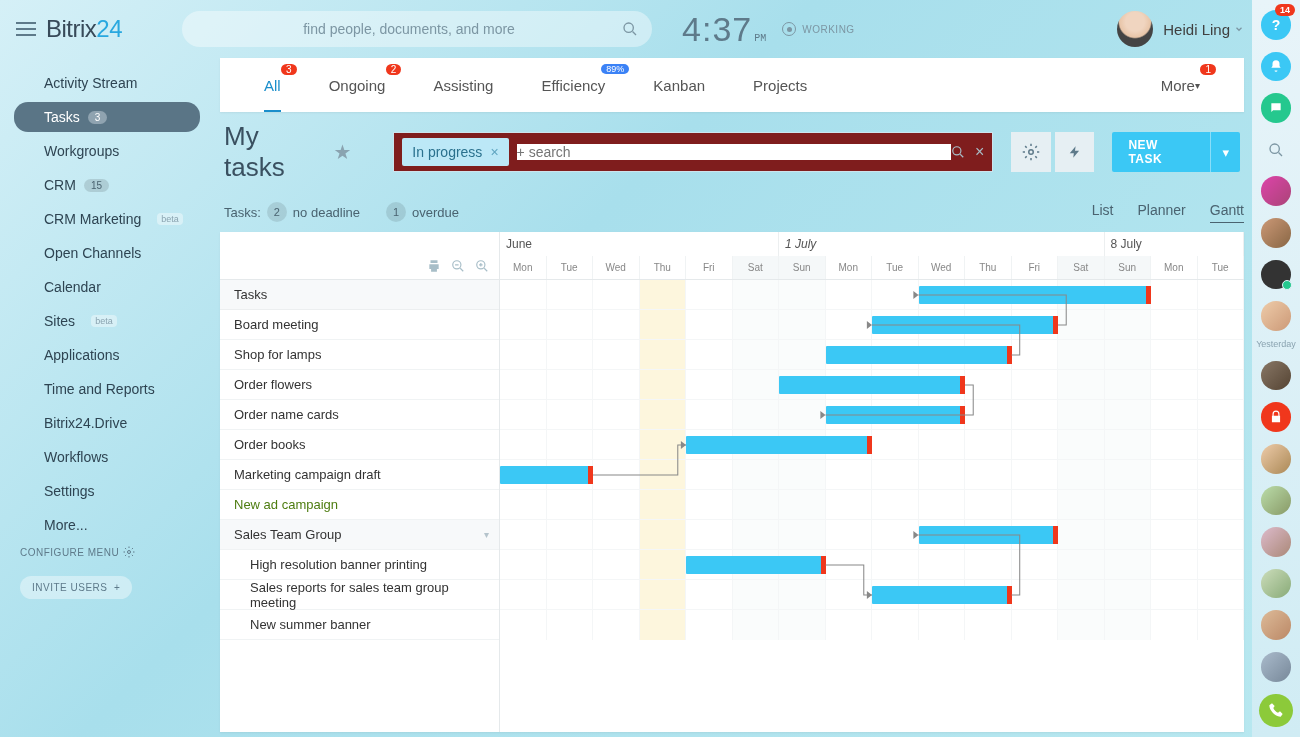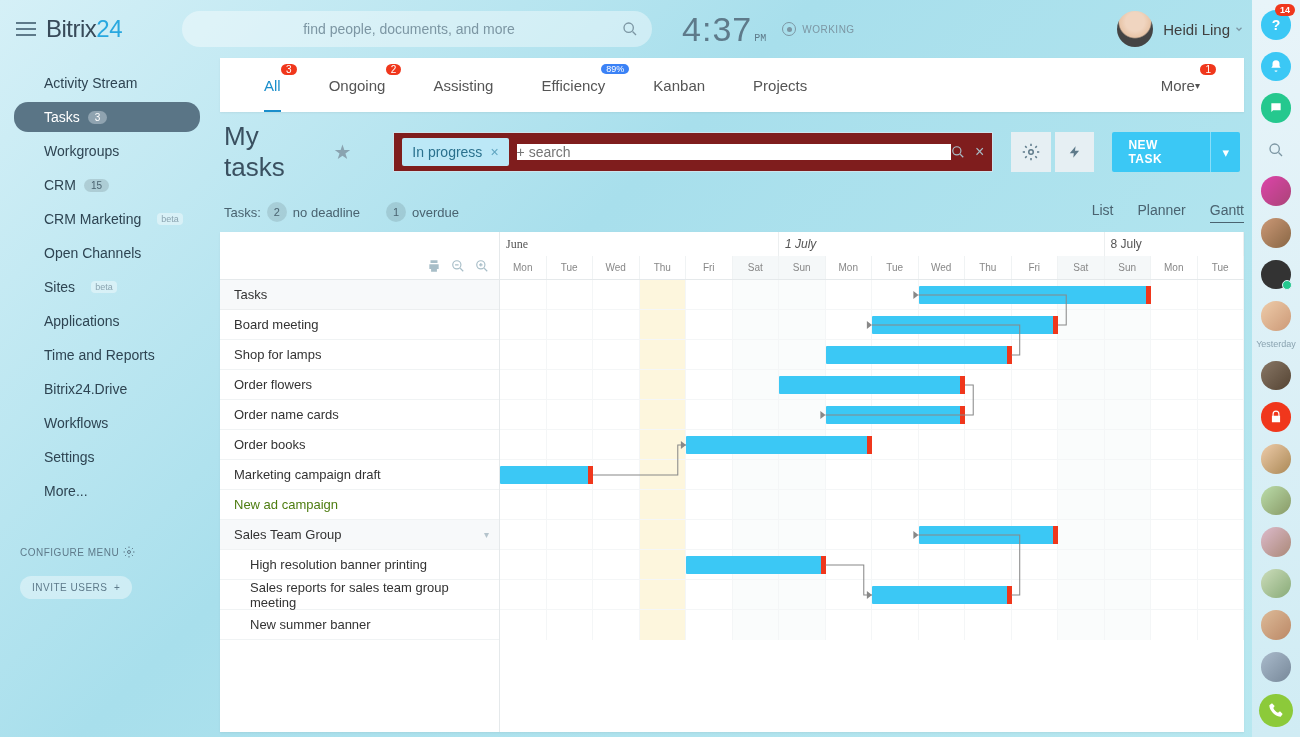--- a/index.html
+++ b/index.html
@@ -364,20 +364,23 @@
       <span class="pill">15</span>
     </div>
   <div class="nav-item">
       <span>CRM Marketing</span>
       <span class="beta">beta</span>
     </div>
   <div class="nav-item">
       <span>Open Channels</span>
     </div>
   <div class="nav-item">
+      <span>Calendar</span>
+    </div>
+  <div class="nav-item">
       <span>Sites</span>
       <span class="beta">beta</span>
     </div>
   <div class="nav-item">
       <span>Applications</span>
     </div>
   <div class="nav-item">
       <span>Time and Reports</span>
     </div>
   <div class="nav-item">
@@ -556,21 +559,21 @@
           <div class="gl-row red">New ad campaign</div>
           <div class="gl-row group">Sales Team Group</div>
           <div class="gl-row sub">High resolution banner printing</div>
           <div class="gl-row sub">Sales reports for sales team group meeting</div>
           <div class="gl-row sub">New summer banner</div>
         </div>
     </div>
     <div class="gantt-right">
       <div class="gr-head">
         <div class="gr-months" id="gr-months">
-            <div style="width: 37.5%; font-family: Liberation Serif, serif;">June</div>
+            <div style="width: 37.5%;">June</div>
             <div style="width: 43.75%; font-style: italic;">1 July</div>
             <div style="width: 18.75%;">8 July</div>
           </div>
         <div class="gr-days" id="gr-days">
             <div>Mon</div>
             <div>Tue</div>
             <div>Wed</div>
             <div>Thu</div>
             <div>Fri</div>
             <div class="we">Sat</div>

